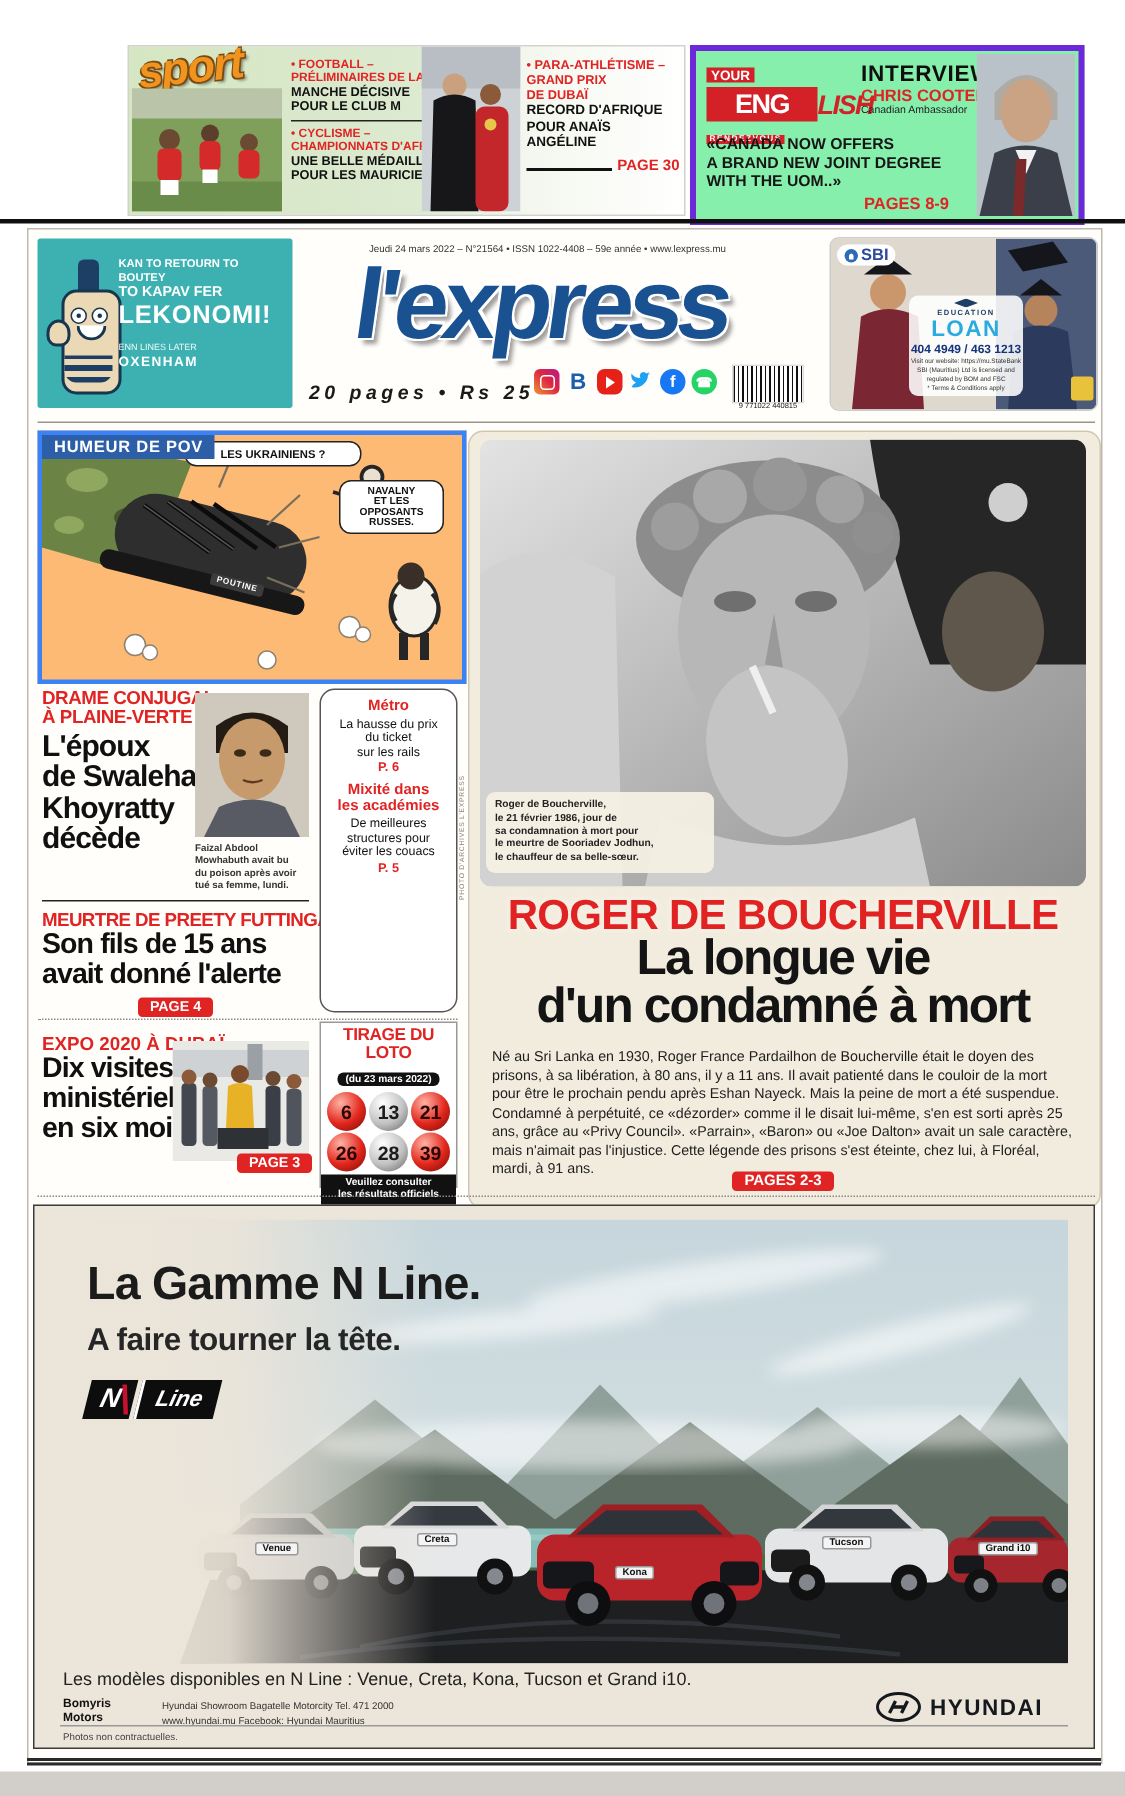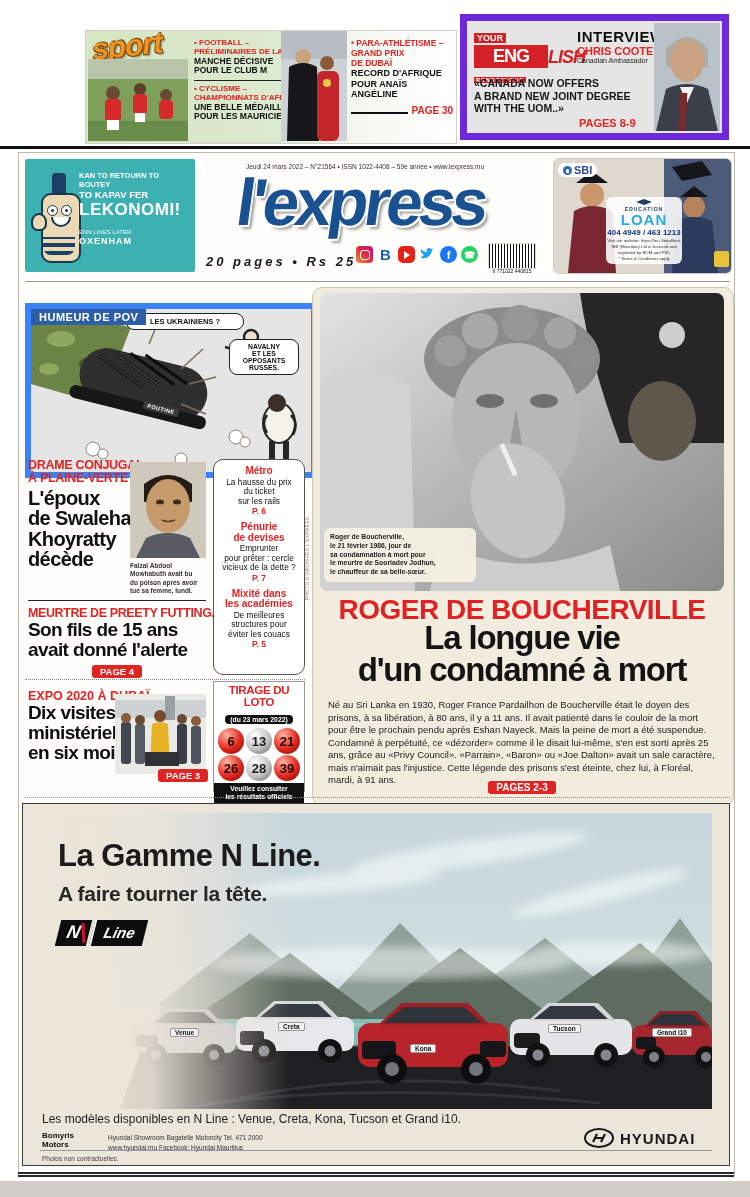--- a/index.html
+++ b/index.html
@@ -17,21 +17,21 @@
   .sport-logo{left:6px;top:-2px;font-size:30px;font-weight:bold;font-style:italic;color:#f0941f;
     text-shadow:1px 1px 0 #7a4a10,-1px 1px 0 #7a4a10,1px -1px 0 #7a4a10,2px 2px 2px rgba(0,0,0,.4);
     transform:rotate(-6deg);letter-spacing:-1px;}
   .sport-item{font-size:8px;line-height:1.12;}
   .sport-item .k{white-space:pre-line;color:#e02424;font-weight:bold;}
   .sport-item .t{white-space:pre-line;color:#111;font-weight:bold;font-size:8.5px;}
   .sport-sep{border-top:1px solid #222;margin:4px 0;}
   .para-col{left:265px;top:8px;width:102px;font-size:8.5px;line-height:1.15;}
   .page20row{display:flex;align-items:flex-end;margin-top:6px;}
   .page20row .ln{flex:1;border-bottom:2px solid #111;margin:0 4px 3px 0;}
-  .eng-banner{left:460px;top:14px;width:255px;height:112px;background:#e5e5e5;border:7px solid #6d28d9;}
+  .eng-banner{left:460px;top:30px;width:255px;height:112px;background:#86efac;border:4px solid #6d28d9;}
   .eng-logo .your{background:#d42127;color:#fff;font-weight:bold;font-size:9px;padding:0 3px;display:inline-block;}
   .eng-logo .engrow{display:flex;align-items:flex-end;}
   .eng-logo .eng{background:#d42127;color:#fff;font-weight:bold;font-size:18px;padding:1px 19px;letter-spacing:-1px;}
   .eng-logo .lish{color:#d42127;font-weight:bold;font-style:italic;font-size:18px;letter-spacing:-1px;}
   .eng-logo .rdv{background:#d42127;color:#fff;font-weight:bold;font-size:5.5px;padding:0 2px;display:inline-block;margin-top:1px;letter-spacing:1px;}
 
   
   .black-rule{left:0;top:146px;width:750px;height:3px;background:#101010;}
   .paper-frame{left:18px;top:152px;width:715px;height:1022px;border:1px solid #bdb9b1;background:#fffefb;}
   .ox-ad{left:25px;top:159px;width:170px;height:113px;background:#3db1b2;border-radius:2px;color:#fff;}
@@ -68,21 +68,21 @@
   .sbi-name{color:#2d4a9a;font-weight:bold;font-size:11px;}
   .loan-panel{position:absolute;left:52px;top:38px;width:76px;text-align:center;z-index:3;background:rgba(255,255,255,.88);border-radius:6px;padding:2px 0 3px;}
   .gradcap{width:16px;height:6px;background:#1d3f66;margin:0 auto 1px;clip-path:polygon(50% 0,100% 50%,50% 100%,0 50%);}
   .edu{font-size:5px;color:#1d3f66;font-weight:bold;letter-spacing:1px;}
   .loan{font-size:15px;color:#29abe2;font-weight:bold;letter-spacing:1px;line-height:1;}
   .sbi-phone{font-size:8px;color:#14337a;font-weight:bold;margin-top:1px;}
   .sbi-small{font-size:4.3px;color:#333;line-height:1.25;margin-top:1px;}
   .mast-divider{left:25px;top:281px;width:705px;height:1px;background:#9a968e;}
 
   
-  .cartoon{left:25px;top:287px;width:280px;height:163px;background:#e5e5e5;border:6px solid #3b82f6;margin-top:16px;}
+  .cartoon{left:25px;top:287px;width:280px;height:163px;background:#fdba74;border:3px solid #3b82f6;}
   .humeur{position:absolute;left:0;top:0;background:#2d5fa8;color:#fff;font-weight:bold;font-size:11px;padding:2px 8px;z-index:4;letter-spacing:.5px;}
   .bubble{position:absolute;background:#fff;border:1.5px solid #222;border-radius:8px;font-weight:bold;color:#111;text-align:center;z-index:3;}
   .boot-tag{position:absolute;background:#3c3c3c;color:#fff;font-size:5.5px;font-weight:bold;padding:1px 4px;transform:rotate(14deg);z-index:3;border-radius:2px;letter-spacing:.5px;}
 
   
   .main-box{left:312px;top:287px;width:420px;height:517px;background:#f2ecdf;border:1px solid #cfc7b2;border-radius:10px;}
   .main-photo{left:320px;top:293px;width:404px;height:298px;border-radius:8px;overflow:hidden;}
   .photo-credit{left:305px;top:600px;font-size:4.5px;color:#8b8577;transform:rotate(-90deg);transform-origin:left top;letter-spacing:.5px;}
   .main-caption{left:324px;top:528px;width:140px;background:rgba(245,240,227,.94);border-radius:6px;padding:5px 6px;font-size:6.8px;font-weight:bold;color:#222;line-height:1.3;}
   .main-kicker{left:316px;top:594px;width:412px;text-align:center;font-size:28px;font-weight:bold;color:#e02222;letter-spacing:-.5px;
@@ -447,28 +447,20 @@
 
   <div class="abs briefs">
     <div class="brief">
       <div class="bt pre">Métro</div>
       <div class="bx pre">La hausse du prix
 du ticket
 sur les rails</div>
       <div class="bp">P. 6</div>
     </div>
     <div class="brief">
-      <div class="bt pre">Pénurie
-de devises</div>
-      <div class="bx pre">Emprunter
-pour prêter : cercle
-vicieux de la dette ?</div>
-      <div class="bp">P. 7</div>
-    </div>
-    <div class="brief">
       <div class="bt pre">Mixité dans
 les académies</div>
       <div class="bx pre">De meilleures
 structures pour
 éviter les couacs</div>
       <div class="bp">P. 5</div>
     </div>
   </div>
 
   <div class="abs loto">

